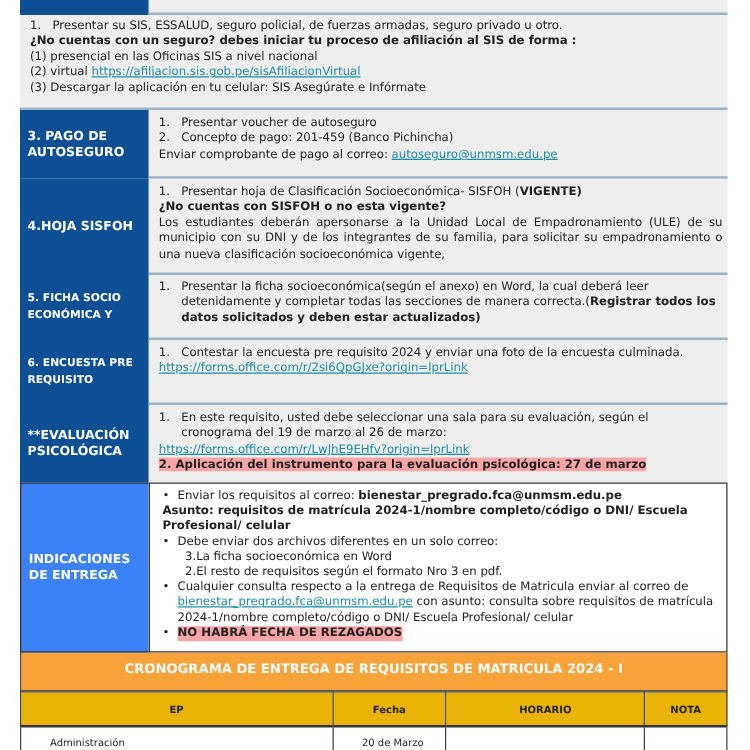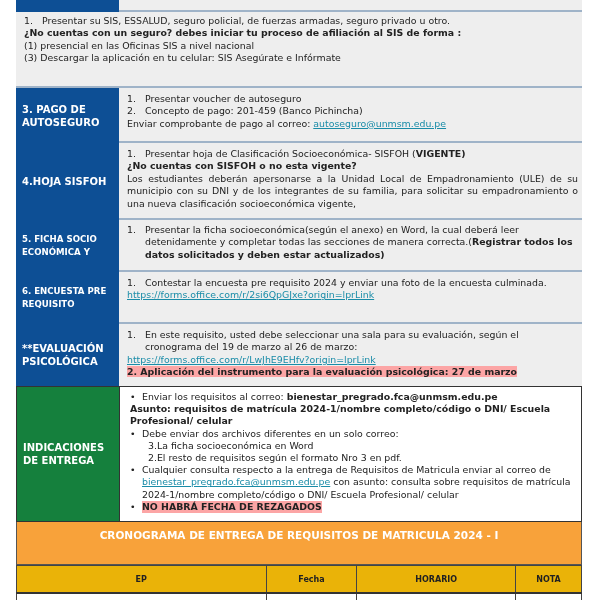--- a/index.html
+++ b/index.html
@@ -9,26 +9,26 @@
   .left { width:103px; background:#0d4f95; color:#fff; font-weight:bold; font-size:10px; line-height:13px; padding-left:6px; box-sizing:border-box; display:flex; align-items:center; }
   .right { flex:1; background:#eeeeee; font-size:9.4px; line-height:12.4px; padding:3px 4px 2px 8px; box-sizing:border-box; border-bottom:2px solid #9fb3c8; }
   .row.first .right { border-bottom:2px solid #9fb3c8; }
   .li { display:flex; }
   .li .n { width:18px; flex:none; }
   .b { font-weight:bold; }
   a, .lnk { color:#1a8ca8; text-decoration:underline; }
   .hl { background:#fca5a5; font-weight:bold; }
   .just { text-align:justify; }
   .left.small { font-size:8.6px; }
-  .ind-left { width:103px; background:#15803d; color:#fff; font-weight:bold; font-size:10px; line-height:13px; padding-left:6px; box-sizing:border-box; display:flex; align-items:center; border:1px solid #333; border-right:none; }
+  .ind-left { width:103px; background:#3b82f6; color:#fff; font-weight:bold; font-size:10px; line-height:13px; padding-left:6px; box-sizing:border-box; display:flex; align-items:center; border:1px solid #333; border-right:none; }
   .ind-right { flex:1; background:#fff; border:1px solid #333; font-size:9.4px; line-height:12.2px; padding:4px 6px 3px 10px; box-sizing:border-box; }
   .bullet { display:flex; }
   .bullet .dot { width:12px; flex:none; }
   .sub { padding-left:18px; }
-  .cron-title { background:#f8a23a; color:#fff; font-weight:bold; font-size:10.5px; text-align:center; height:43px; line-height:27px; border:1px solid #555; border-top:none; box-sizing:border-box; }
+  .cron-title { background:#f8a23a; color:#fff; font-weight:bold; font-size:10.5px; text-align:center; height:31px; line-height:27px; border:1px solid #555; border-top:none; box-sizing:border-box; }
   table.cr { border-collapse:collapse; width:566px; font-size:8px; }
   table.cr th { background:#eab308; font-weight:bold; height:24px; border:1px solid #444; border-bottom:2px solid #333; }
   table.cr td { height:22px; border:1px solid #444; padding-left:23px; background:#fff; }
 </style>
 </head>
 <body>
 
 <div class="page">
 
   <div class="row first" style="height:12px;">
@@ -37,20 +37,21 @@
   </div>
 
   <div class="row" style="height:76px;">
     <div class="right">
       <div class="li">
           <span class="n">1.</span>
           <span>Presentar su SIS, ESSALUD, seguro policial, de fuerzas armadas, seguro privado u otro.</span>
         </div>
       <div class="b">¿No cuentas con un seguro? debes iniciar tu proceso de afiliación al SIS de forma :</div>
       <div>(1) presencial en las Oficinas SIS a nivel nacional</div>
+      <div><span>(2) virtual </span><a class="lnk">https://afiliacion.sis.gob.pe/sisAfiliacionVirtual</a></div>
       <div>(3) Descargar la aplicación en tu celular: SIS Asegúrate e Infórmate</div>
     </div>
   </div>
 
   <div class="row" style="height:55px;">
     <div class="left">3. PAGO DE AUTOSEGURO</div>
     <div class="right" style="padding-top:5px;">
       <div class="li">
           <span class="n">1.</span>
           <span>Presentar voucher de autoseguro</span>

